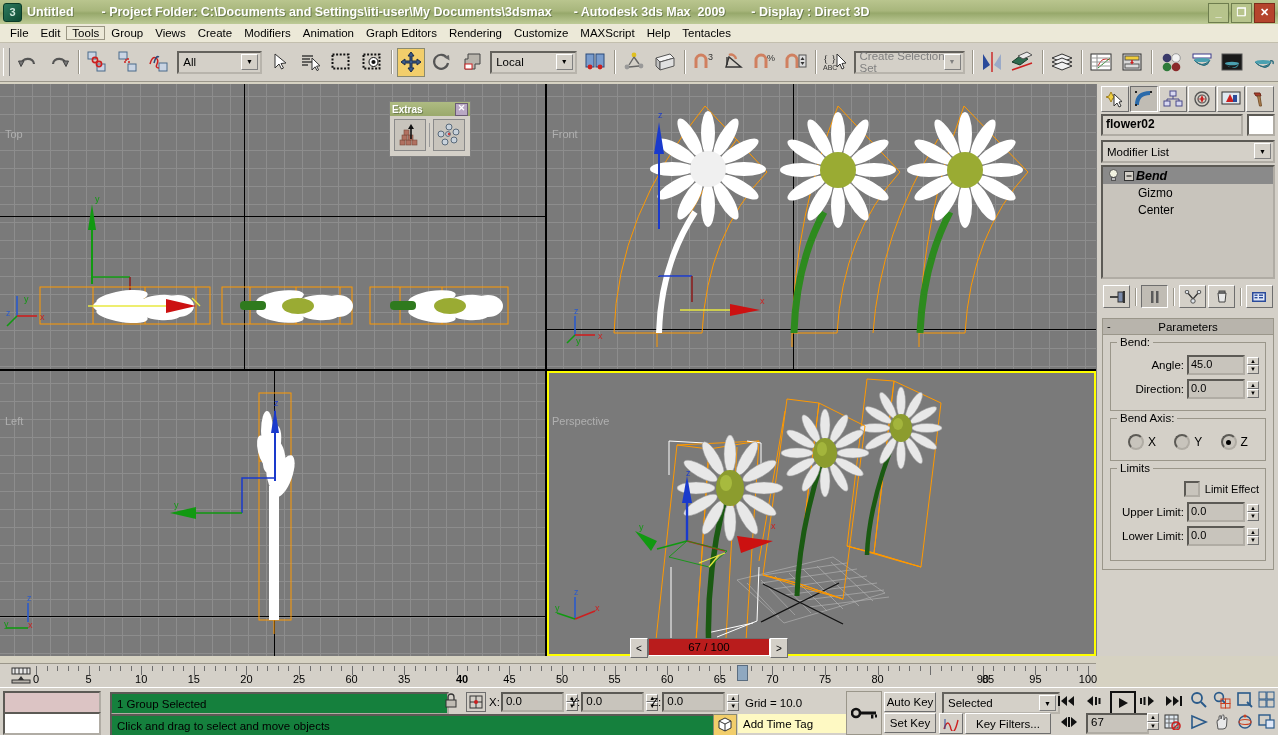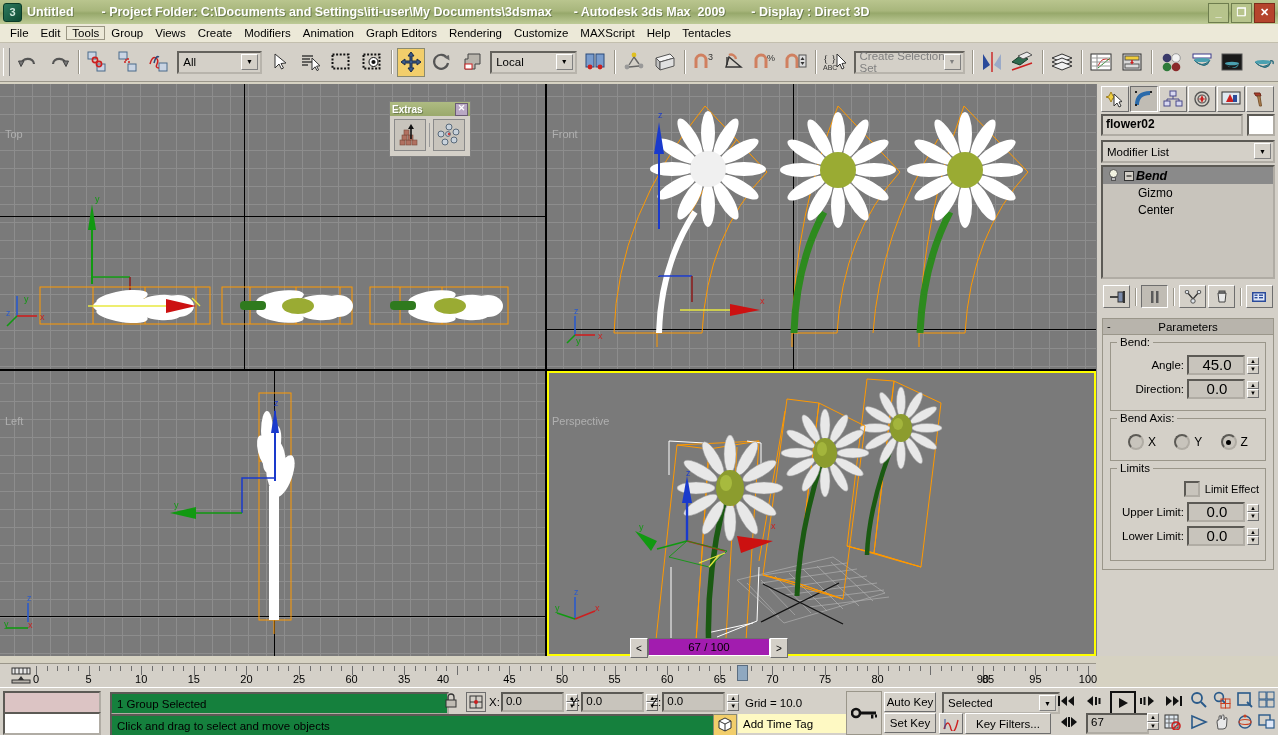--- a/index.html
+++ b/index.html
@@ -95,39 +95,39 @@
 
   .rollup{margin:6px 5px 0 5px;border:1px solid #9a968a;background:#d4d0c8;}
   .rollhdr{height:15px;background:#b8b4ac;border-bottom:1px solid #9a968a;
     display:flex;align-items:center;justify-content:center;position:relative;font-size:11.5px;}
   .rollhdr .minus{position:absolute;left:4px;top:1px;font-size:11px;}
   .grp{margin:7px 7px 4px 7px;border:1px solid #9a968a;position:relative;padding:12px 6px 7px 6px;}
   .grp > .glab{position:absolute;left:6px;top:-7px;background:#d4d0c8;padding:0 3px;font-size:11.5px;}
   .frow{display:flex;align-items:center;justify-content:flex-end;margin-bottom:4px;}
   .frow .flab{font-size:11.5px;margin-right:3px;}
   .spin{width:52px;height:16px;background:#c8c4bc;border:2px inset #b0aca4;
-    font-size:15px;padding-left:2px;line-height:15px;text-align:center;}
+    font-size:11px;padding-left:2px;line-height:15px;}
   .spinbtns{width:12px;height:17px;margin-left:2px;display:flex;flex-direction:column;}
   .spinbtns div{flex:1;background:#d4d0c8;border:1px solid #fff;
     border-right-color:#6e6e6e;border-bottom-color:#6e6e6e;
     display:flex;align-items:center;justify-content:center;font-size:6px;line-height:6px;}
   .radios{display:flex;align-items:center;justify-content:space-around;padding:3px 2px;}
   .rad{display:flex;align-items:center;gap:4px;font-size:12px;}
   .rdot{width:12px;height:12px;border-radius:50%;background:#c8c4bc;border:2px inset #b0aca4;
     display:flex;align-items:center;justify-content:center;}
   .rdot.on::after{content:"";width:5px;height:5px;border-radius:50%;background:#000;}
   .chkrow{display:flex;align-items:center;justify-content:flex-end;gap:5px;margin-bottom:5px;}
   .chk{width:12px;height:12px;background:#c8c4bc;border:2px inset #b0aca4;}
 
   
   .frameslider{position:absolute;left:630px;top:641px;width:158px;height:18px;display:flex;z-index:20;}
   .fsbtn{width:16px;height:18px;background:#d4d0c8;border:1px solid #fff;
     border-right-color:#6e6e6e;border-bottom-color:#6e6e6e;
     display:flex;align-items:center;justify-content:center;font-size:10px;}
-  .fsmid{flex:1;background:#a21caf;border:1px solid #6e6e6e;border-right-color:#fff;
+  .fsmid{flex:1;background:#b91c1c;border:1px solid #6e6e6e;border-right-color:#fff;
     border-bottom-color:#fff;display:flex;align-items:center;justify-content:center;font-size:11.5px;}
 
   .trackbar{position:absolute;left:0;top:663px;width:1096px;height:24px;background:#d4d0c8;
     border-top:1px solid #9a968a;}
   .tbicon{position:absolute;left:8px;top:3px;width:26px;height:18px;}
   .ruler{position:absolute;left:36px;top:0;right:0;height:24px;}
   .tick{position:absolute;top:2px;width:1px;background:#6e6e6e;}
   .tlab{position:absolute;top:9px;font-size:11px;color:#000;transform:translateX(-50%);}
   .tmarker{position:absolute;top:1px;width:9px;height:14px;background:#8fa8c0;border:1px solid #5a6d80;}
 
@@ -1189,21 +1189,21 @@
         <div class="tick" style="left: 1041.48px; height: 5px;"></div>
         <div class="tick" style="left: 1052px; height: 9px;"></div>
         <div class="tlab" style="left: 0px;">0</div>
         <div class="tlab" style="left: 52.6px;">5</div>
         <div class="tlab" style="left: 105.2px;">10</div>
         <div class="tlab" style="left: 157.8px;">15</div>
         <div class="tlab" style="left: 210.4px;">20</div>
         <div class="tlab" style="left: 263px;">25</div>
         <div class="tlab" style="left: 315.6px;">60</div>
         <div class="tlab" style="left: 368.2px;">35</div>
-        <div class="tlab" style="left: 407px;">40</div>
+        <div class="tlab" style="left: 426px; font-weight: bold;">40</div>
         <div class="tlab" style="left: 473.4px;">45</div>
         <div class="tlab" style="left: 526px;">50</div>
         <div class="tlab" style="left: 578.6px;">55</div>
         <div class="tlab" style="left: 631.2px;">60</div>
         <div class="tlab" style="left: 683.8px;">65</div>
         <div class="tlab" style="left: 736.4px;">70</div>
         <div class="tlab" style="left: 789px;">75</div>
         <div class="tlab" style="left: 841.6px;">80</div>
         <div class="tlab" style="left: 928px; margin-left: 24px;">85</div>
         <div class="tlab" style="left: 946.8px;">90</div>

